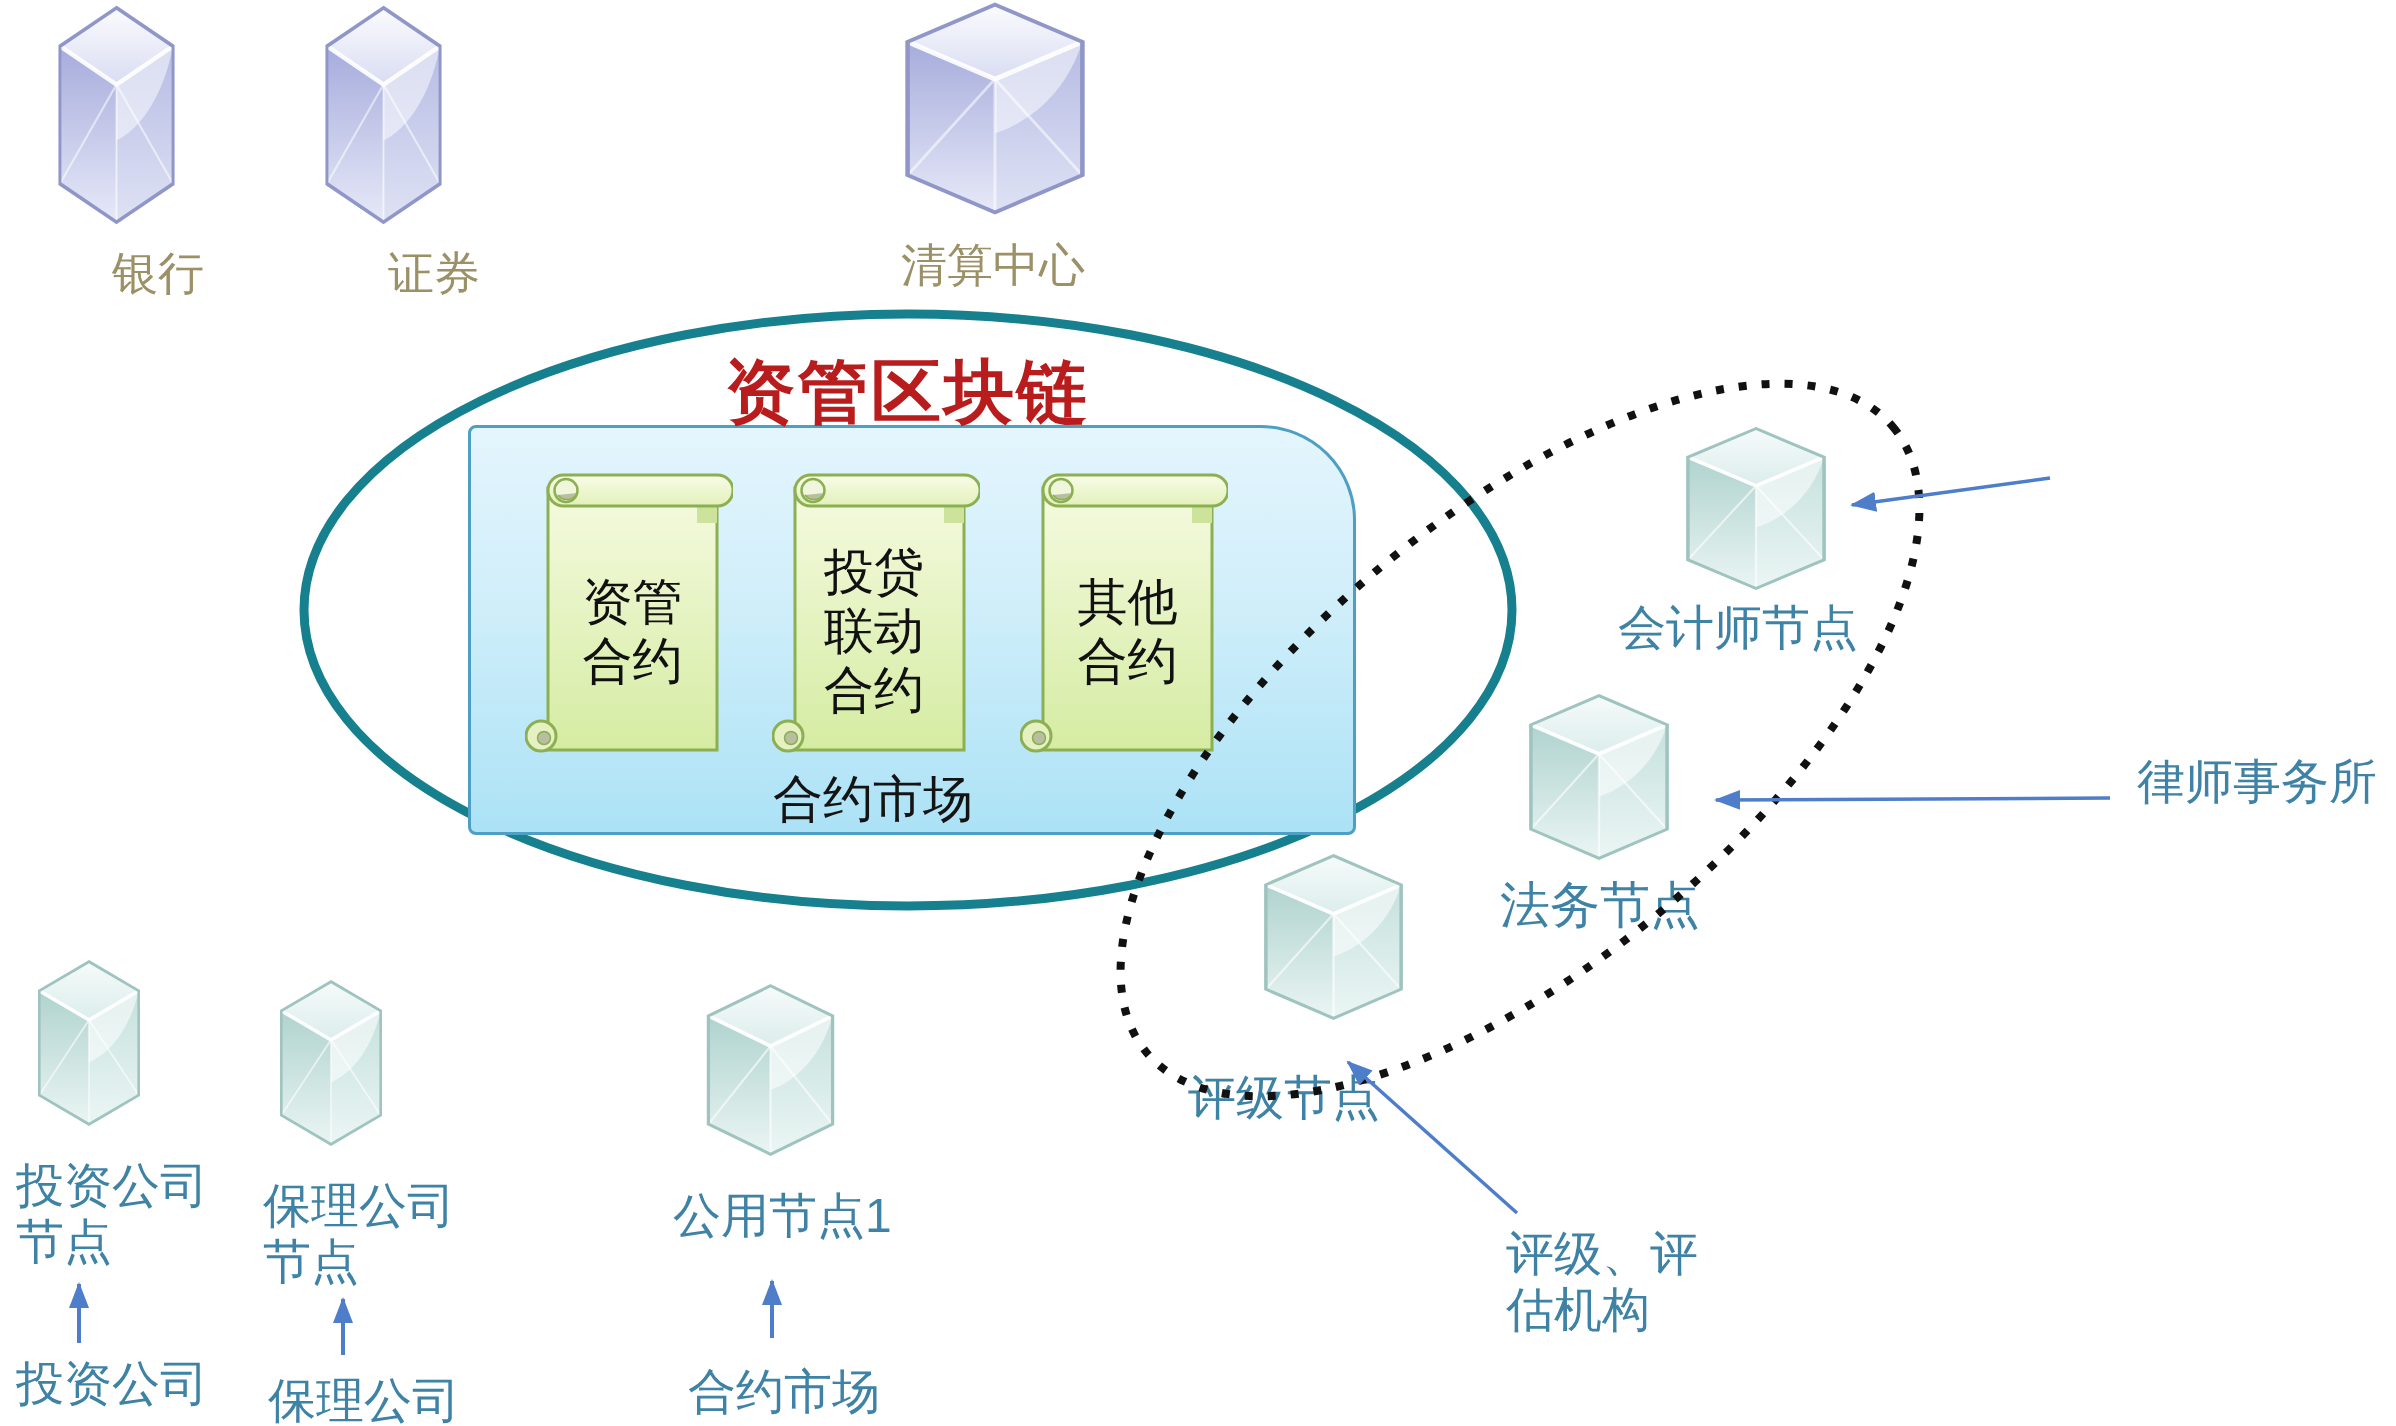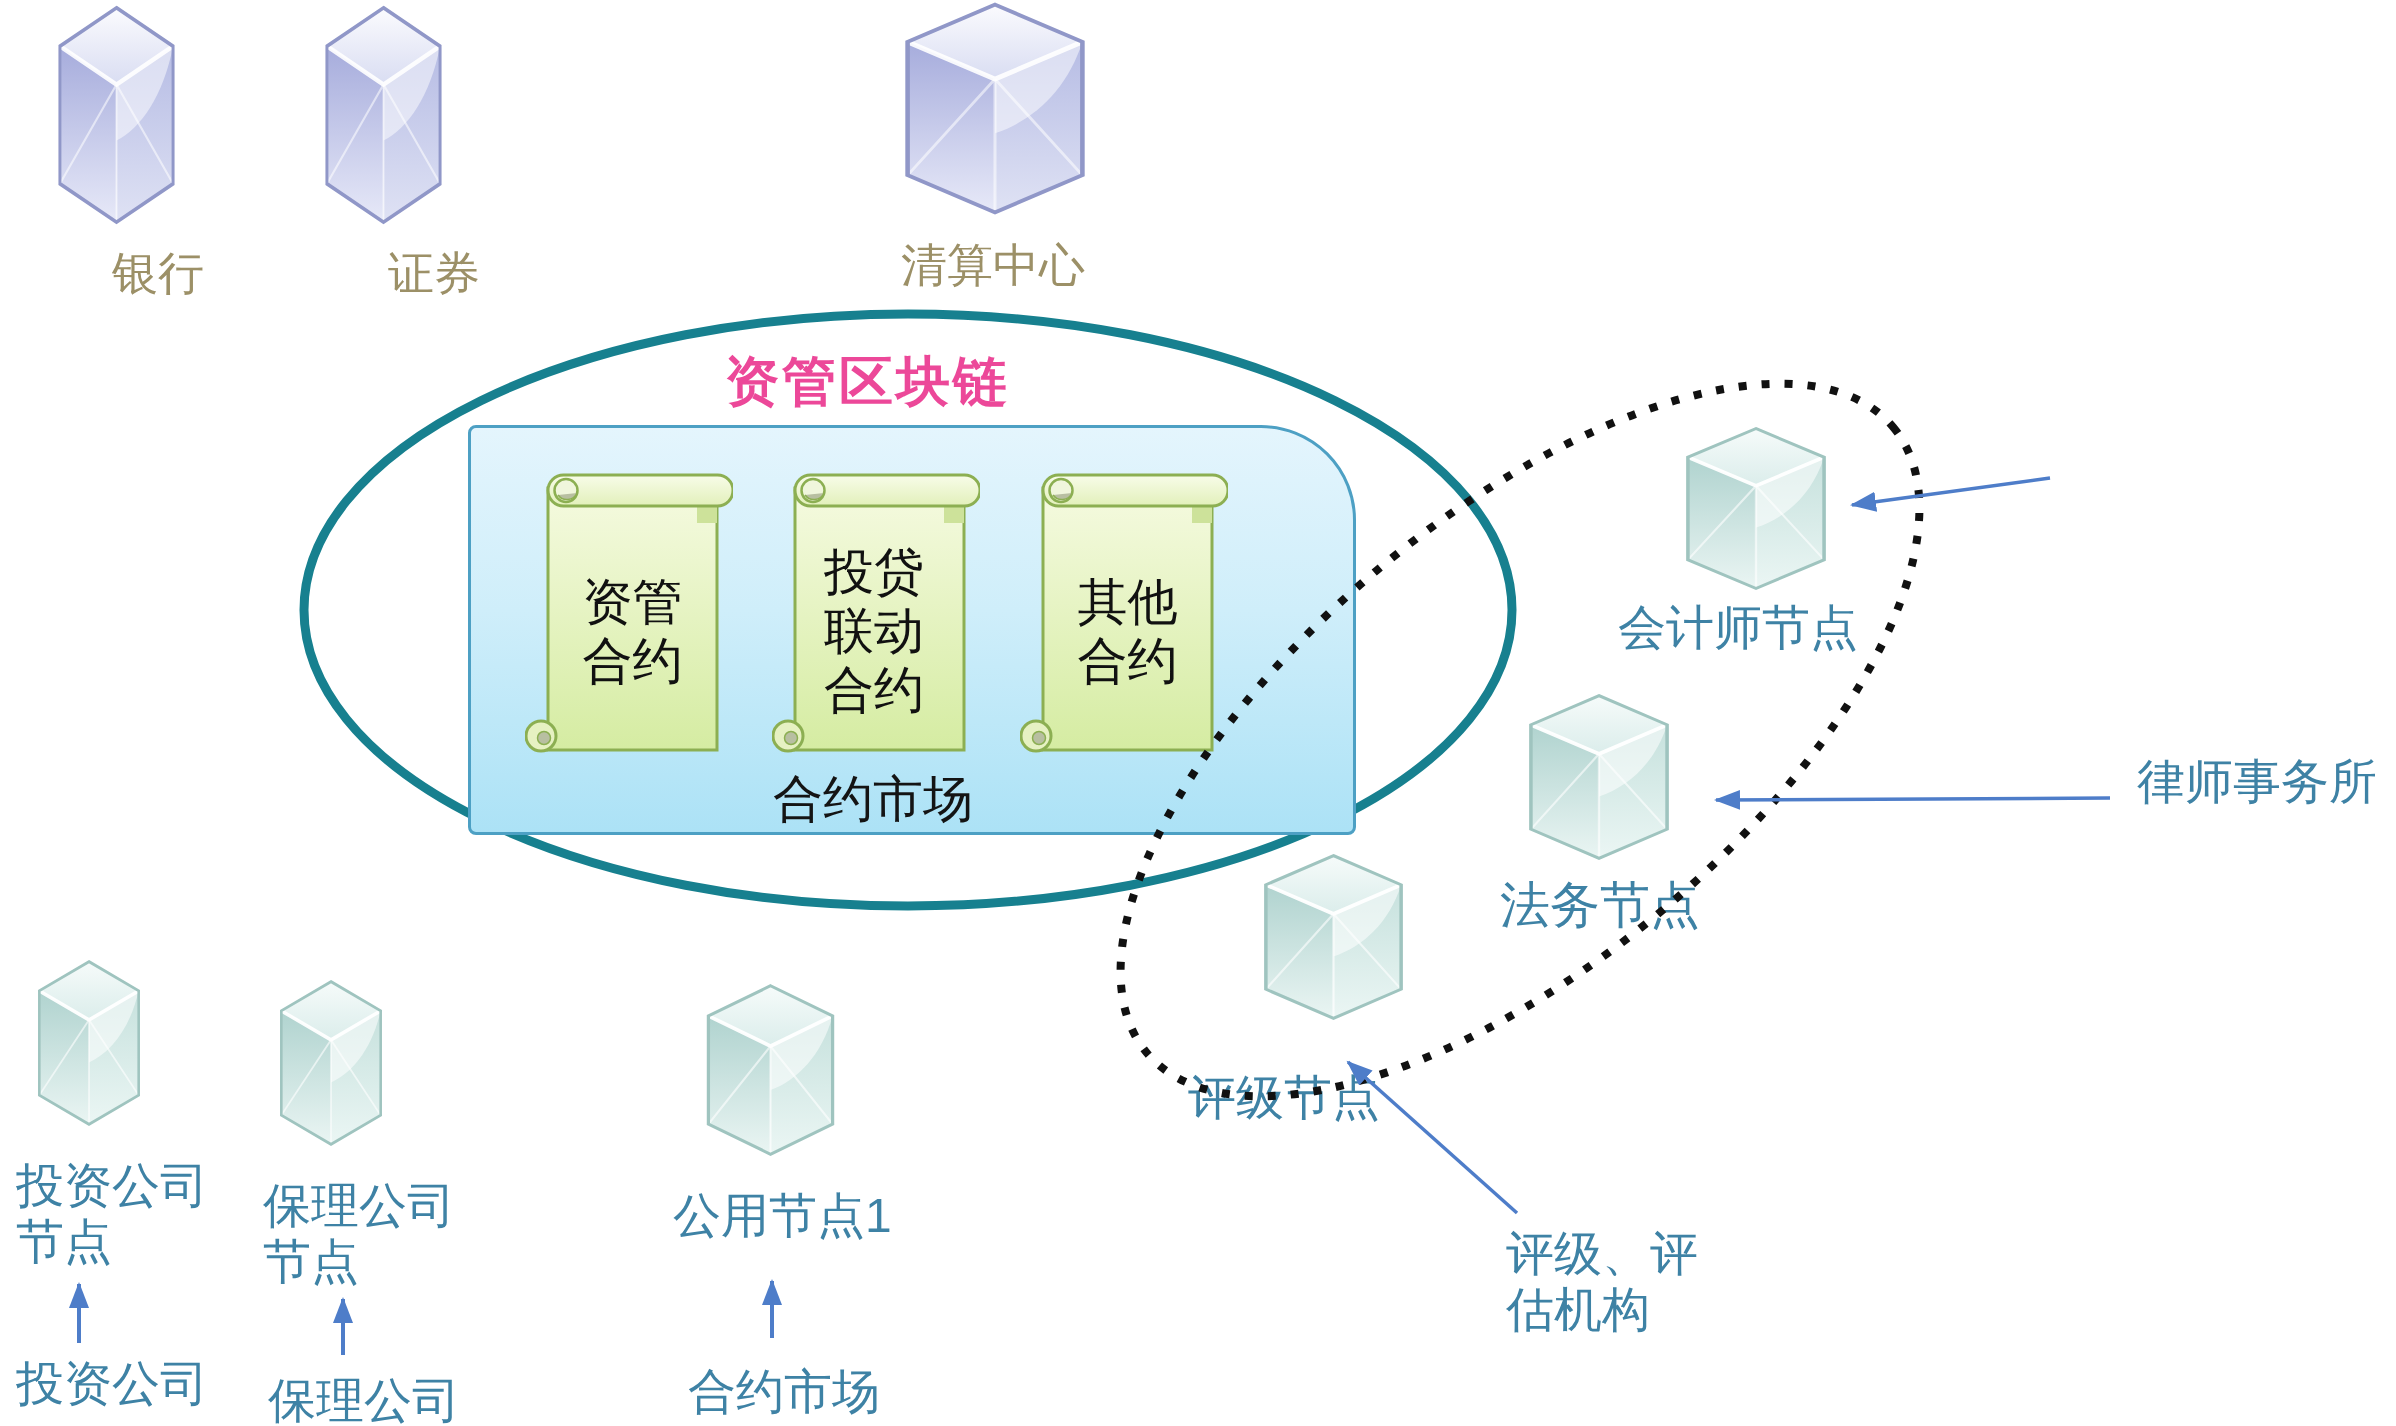--- a/index.html
+++ b/index.html
@@ -6,21 +6,21 @@
   #stage{
     position:relative;width:2396px;height:1426px;overflow:hidden;
     font-family:"Liberation Sans","DejaVu Sans",sans-serif;background:#ffffff;
   }
   svg.layer{position:absolute;left:0;top:0;width:2396px;height:1426px;pointer-events:none;}
   .cube{position:absolute;}
   .lbl{position:absolute;white-space:nowrap;}
   .lbl span{display:block;}
   .gold{color:#9C9067;font-size:46px;line-height:1.2;text-align:right;}
   .teal{color:#3E82A5;font-size:48px;line-height:1.16;}
-  .green-title{color:#ec4899;font-size:54px;font-weight:600;letter-spacing:3px;}
+  .green-title{color:#b91c1c;font-size:70px;font-weight:600;letter-spacing:3px;}
   .black{color:#111111;}
   #market-box{
     position:absolute;left:468px;top:425px;width:888px;height:410px;
     border:3px solid #4DA0C4;border-radius:8px 95px 8px 8px;box-sizing:border-box;
     background:linear-gradient(180deg,#e4f5fd 0%,#cfeefa 45%,#ace2f6 100%);
   }
   .scroll{position:absolute;width:208px;height:282px;}
   .scroll-text{
     position:absolute;display:flex;flex-direction:column;align-items:center;justify-content:center;
     font-size:50px;color:#111;line-height:1.18;text-align:center;

